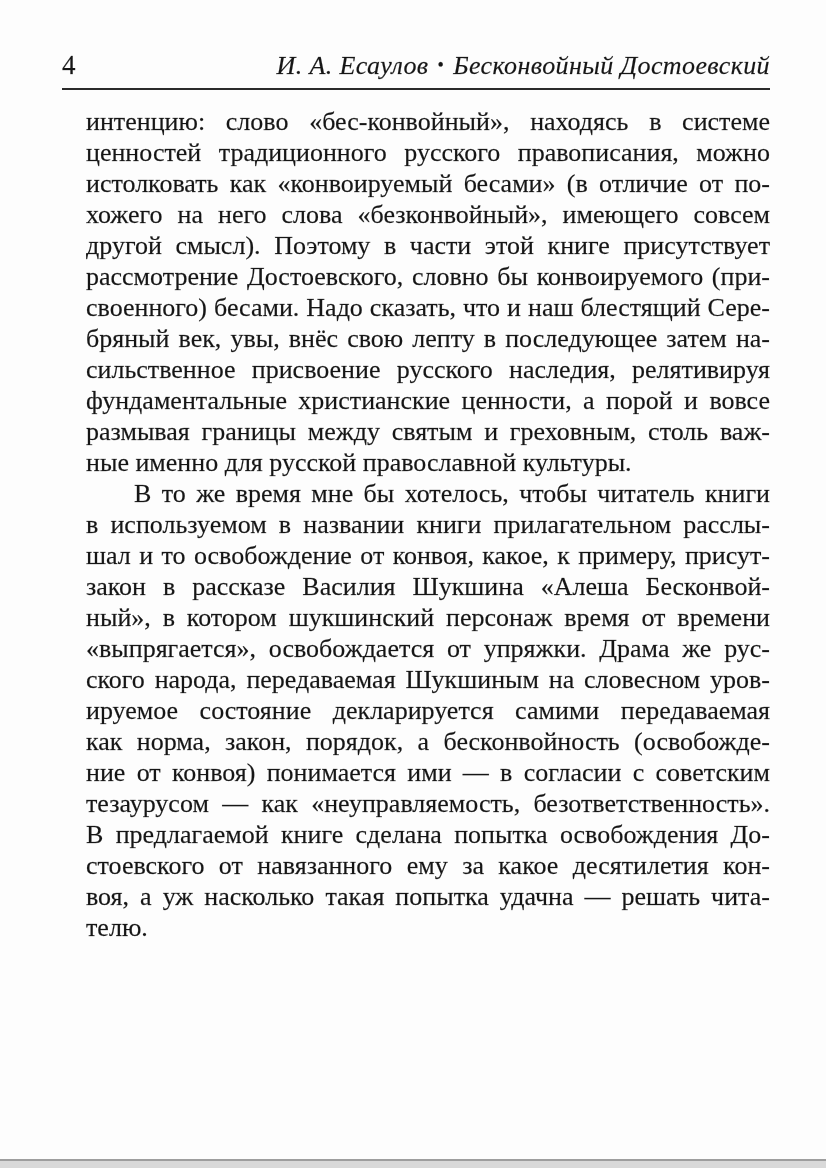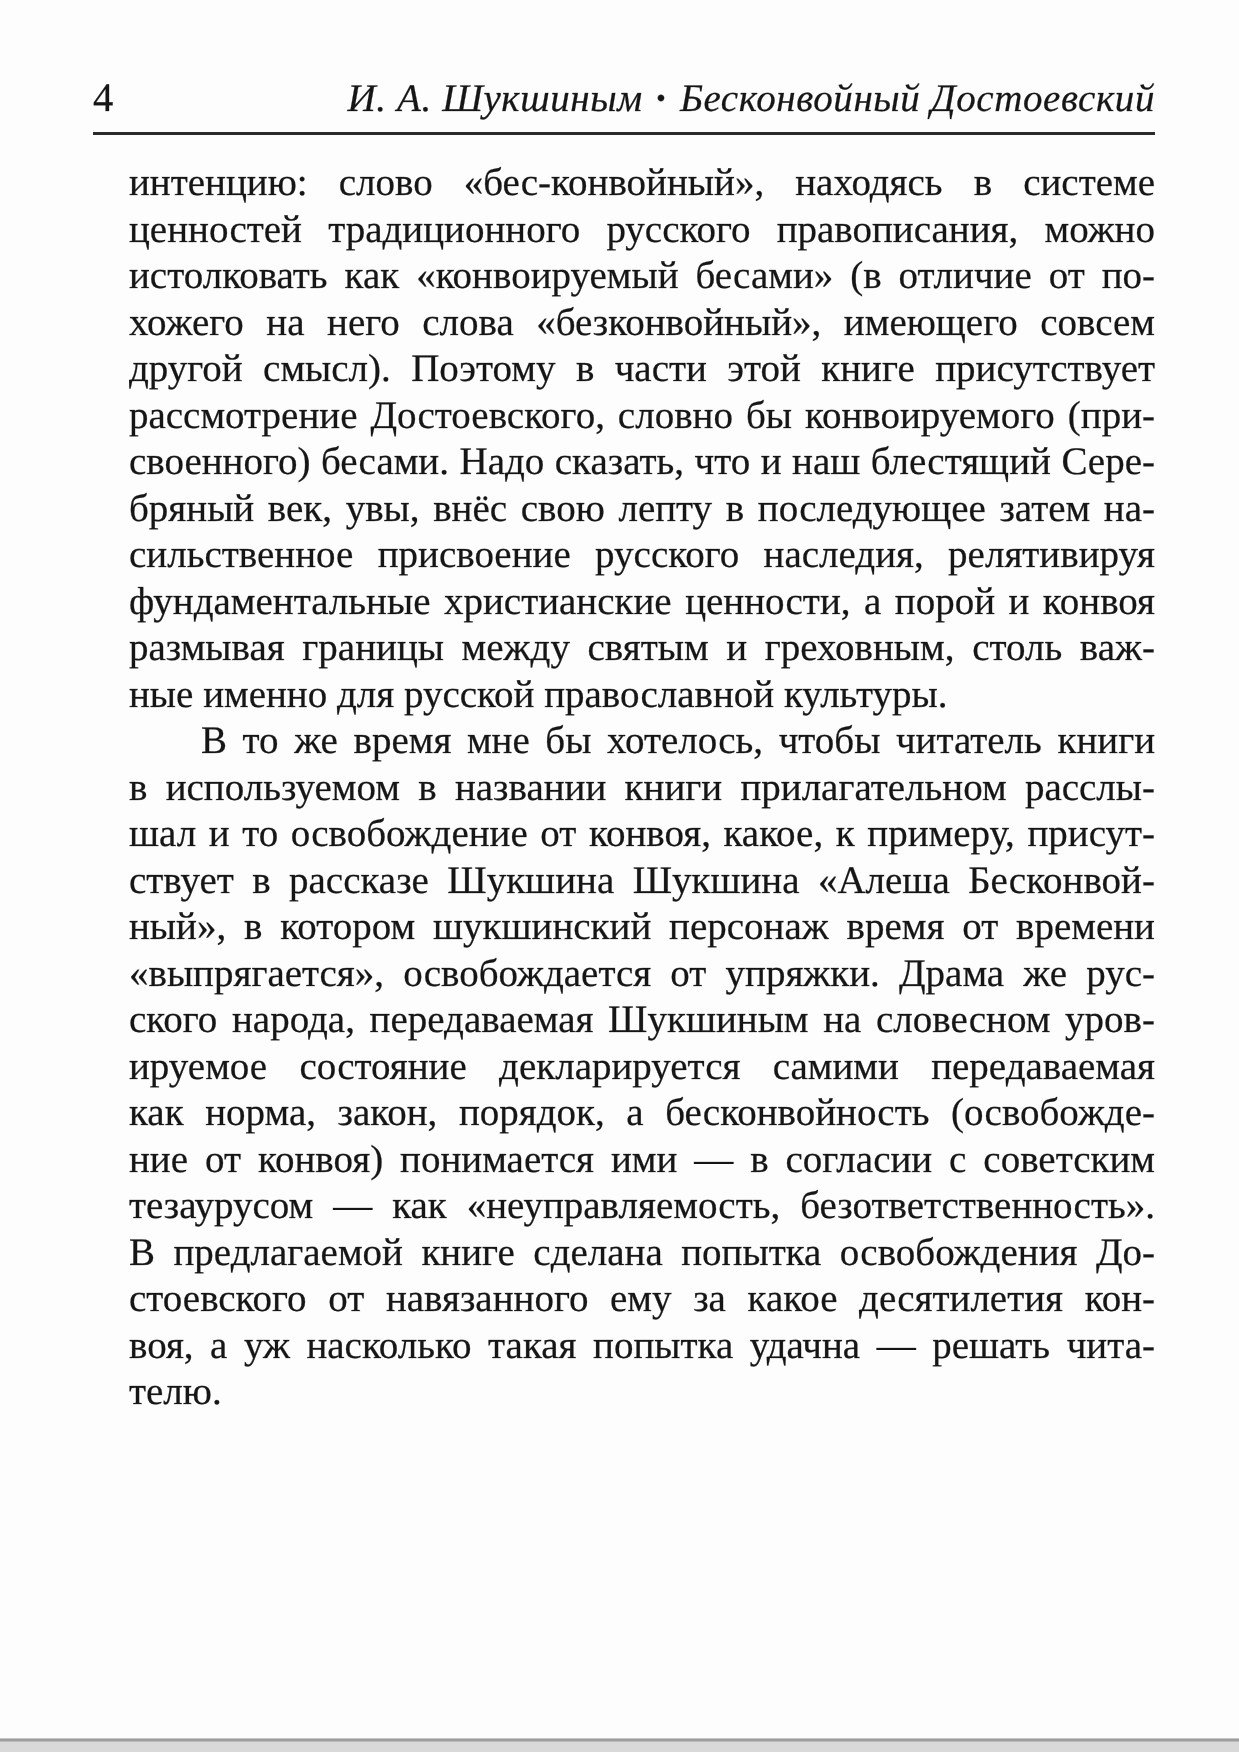--- a/index.html
+++ b/index.html
@@ -76,41 +76,41 @@
 </style>
 </head>
 <body>
 
 <div class="page">
   <div class="content">
 
     <div class="page-header">
       <span class="page-num">4</span>
       <span class="running-title">
-        <span>И. А. Шукшиным</span><span class="sep">•</span><span>Бесконвойный Достоевский</span>
+        <span>И. А. Есаулов</span><span class="sep">•</span><span>Бесконвойный Достоевский</span>
       </span>
     </div>
 
     <div class="bodytext">
         <div class="line"><span>интенцию: слово «бес-конвойный», находясь в системе</span></div>
         <div class="line"><span>ценностей традиционного русского правописания, можно</span></div>
         <div class="line"><span>истолковать как «конвоируемый бесами» (в отличие от по-</span></div>
         <div class="line"><span>хожего на него слова «безконвойный», имеющего совсем</span></div>
         <div class="line"><span>другой смысл). Поэтому в части этой книге присутствует</span></div>
         <div class="line"><span>рассмотрение Достоевского, словно бы </span><span class="it">конвоируемого</span><span> (при-</span></div>
         <div class="line"><span>своенного) бесами. Надо сказать, что и наш блестящий Сере-</span></div>
         <div class="line"><span>бряный век, увы, внёс свою лепту в последующее затем на-</span></div>
         <div class="line"><span>сильственное присвоение русского наследия, релятивируя</span></div>
-        <div class="line"><span>фундаментальные христианские ценности, а порой и конвоя</span></div>
+        <div class="line"><span>фундаментальные христианские ценности, а порой и вовсе</span></div>
         <div class="line"><span>размывая границы между святым и греховным, столь важ-</span></div>
         <div class="line endline"><span>ные именно для русской православной культуры.</span></div>
         <div class="line indent"><span>В то же время мне бы хотелось, чтобы читатель книги</span></div>
         <div class="line"><span>в используемом в названии книги прилагательном расслы-</span></div>
         <div class="line"><span>шал и то </span><span class="it">освобождение</span><span> от конвоя, какое, к примеру, присут-</span></div>
-        <div class="line"><span>ствует в рассказе Шукшина Шукшина «Алеша Бесконвой-</span></div>
+        <div class="line"><span>закон в рассказе Василия Шукшина «Алеша Бесконвой-</span></div>
         <div class="line"><span>ный», в котором шукшинский персонаж время от времени</span></div>
         <div class="line"><span>«выпрягается», освобождается от упряжки. Драма же рус-</span></div>
         <div class="line"><span>ского народа, передаваемая Шукшиным на словесном уров-</span></div>
         <div class="line"><span class="it">ируемое</span><span> состояние декларируется самими </span><span class="it">передаваемая</span></div>
         <div class="line"><span>как норма, закон, порядок, а </span><span class="it">бесконвойность</span><span> (освобожде-</span></div>
         <div class="line"><span>ние от конвоя) понимается ими — в согласии с советским</span></div>
         <div class="line"><span>тезаурусом — как «неуправляемость, безответственность».</span></div>
         <div class="line"><span>В предлагаемой книге сделана попытка освобождения До-</span></div>
         <div class="line"><span>стоевского от навязанного ему за какое десятилетия кон-</span></div>
         <div class="line"><span>воя, а уж насколько такая попытка удачна — решать чита-</span></div>

